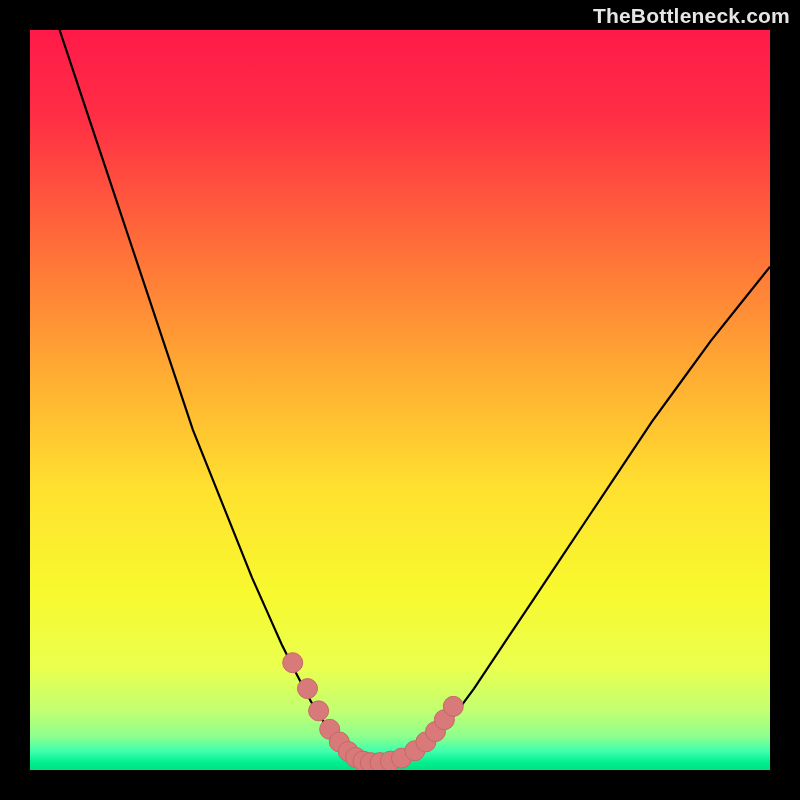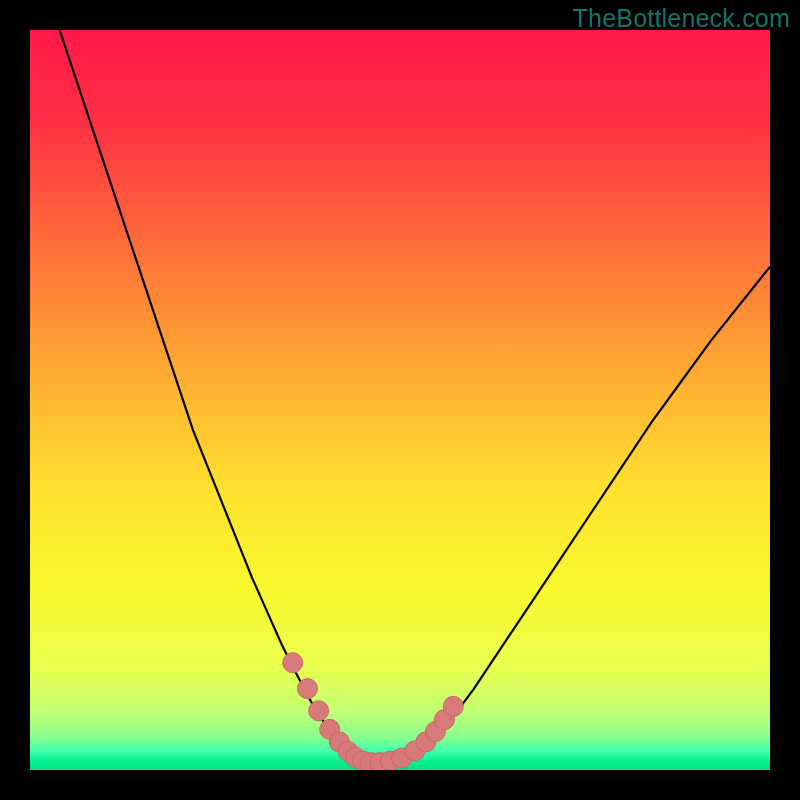--- a/index.html
+++ b/index.html
@@ -38,23 +38,23 @@
     position: absolute;
     top: 0;
     left: 0;
     width: 100%;
     height: 100%;
   }
   .watermark {
     position: absolute;
     top: 4px;
     right: 10px;
-    color: #0f766e;
-    font-size: 25px;
-    font-weight: 400;
+    color: #e5e5e5;
+    font-size: 21px;
+    font-weight: 700;
     letter-spacing: 0.2px;
   }
 </style>
 </head>
 <body>
 
 <div class="frame">
 
   <div class="plot">
 

